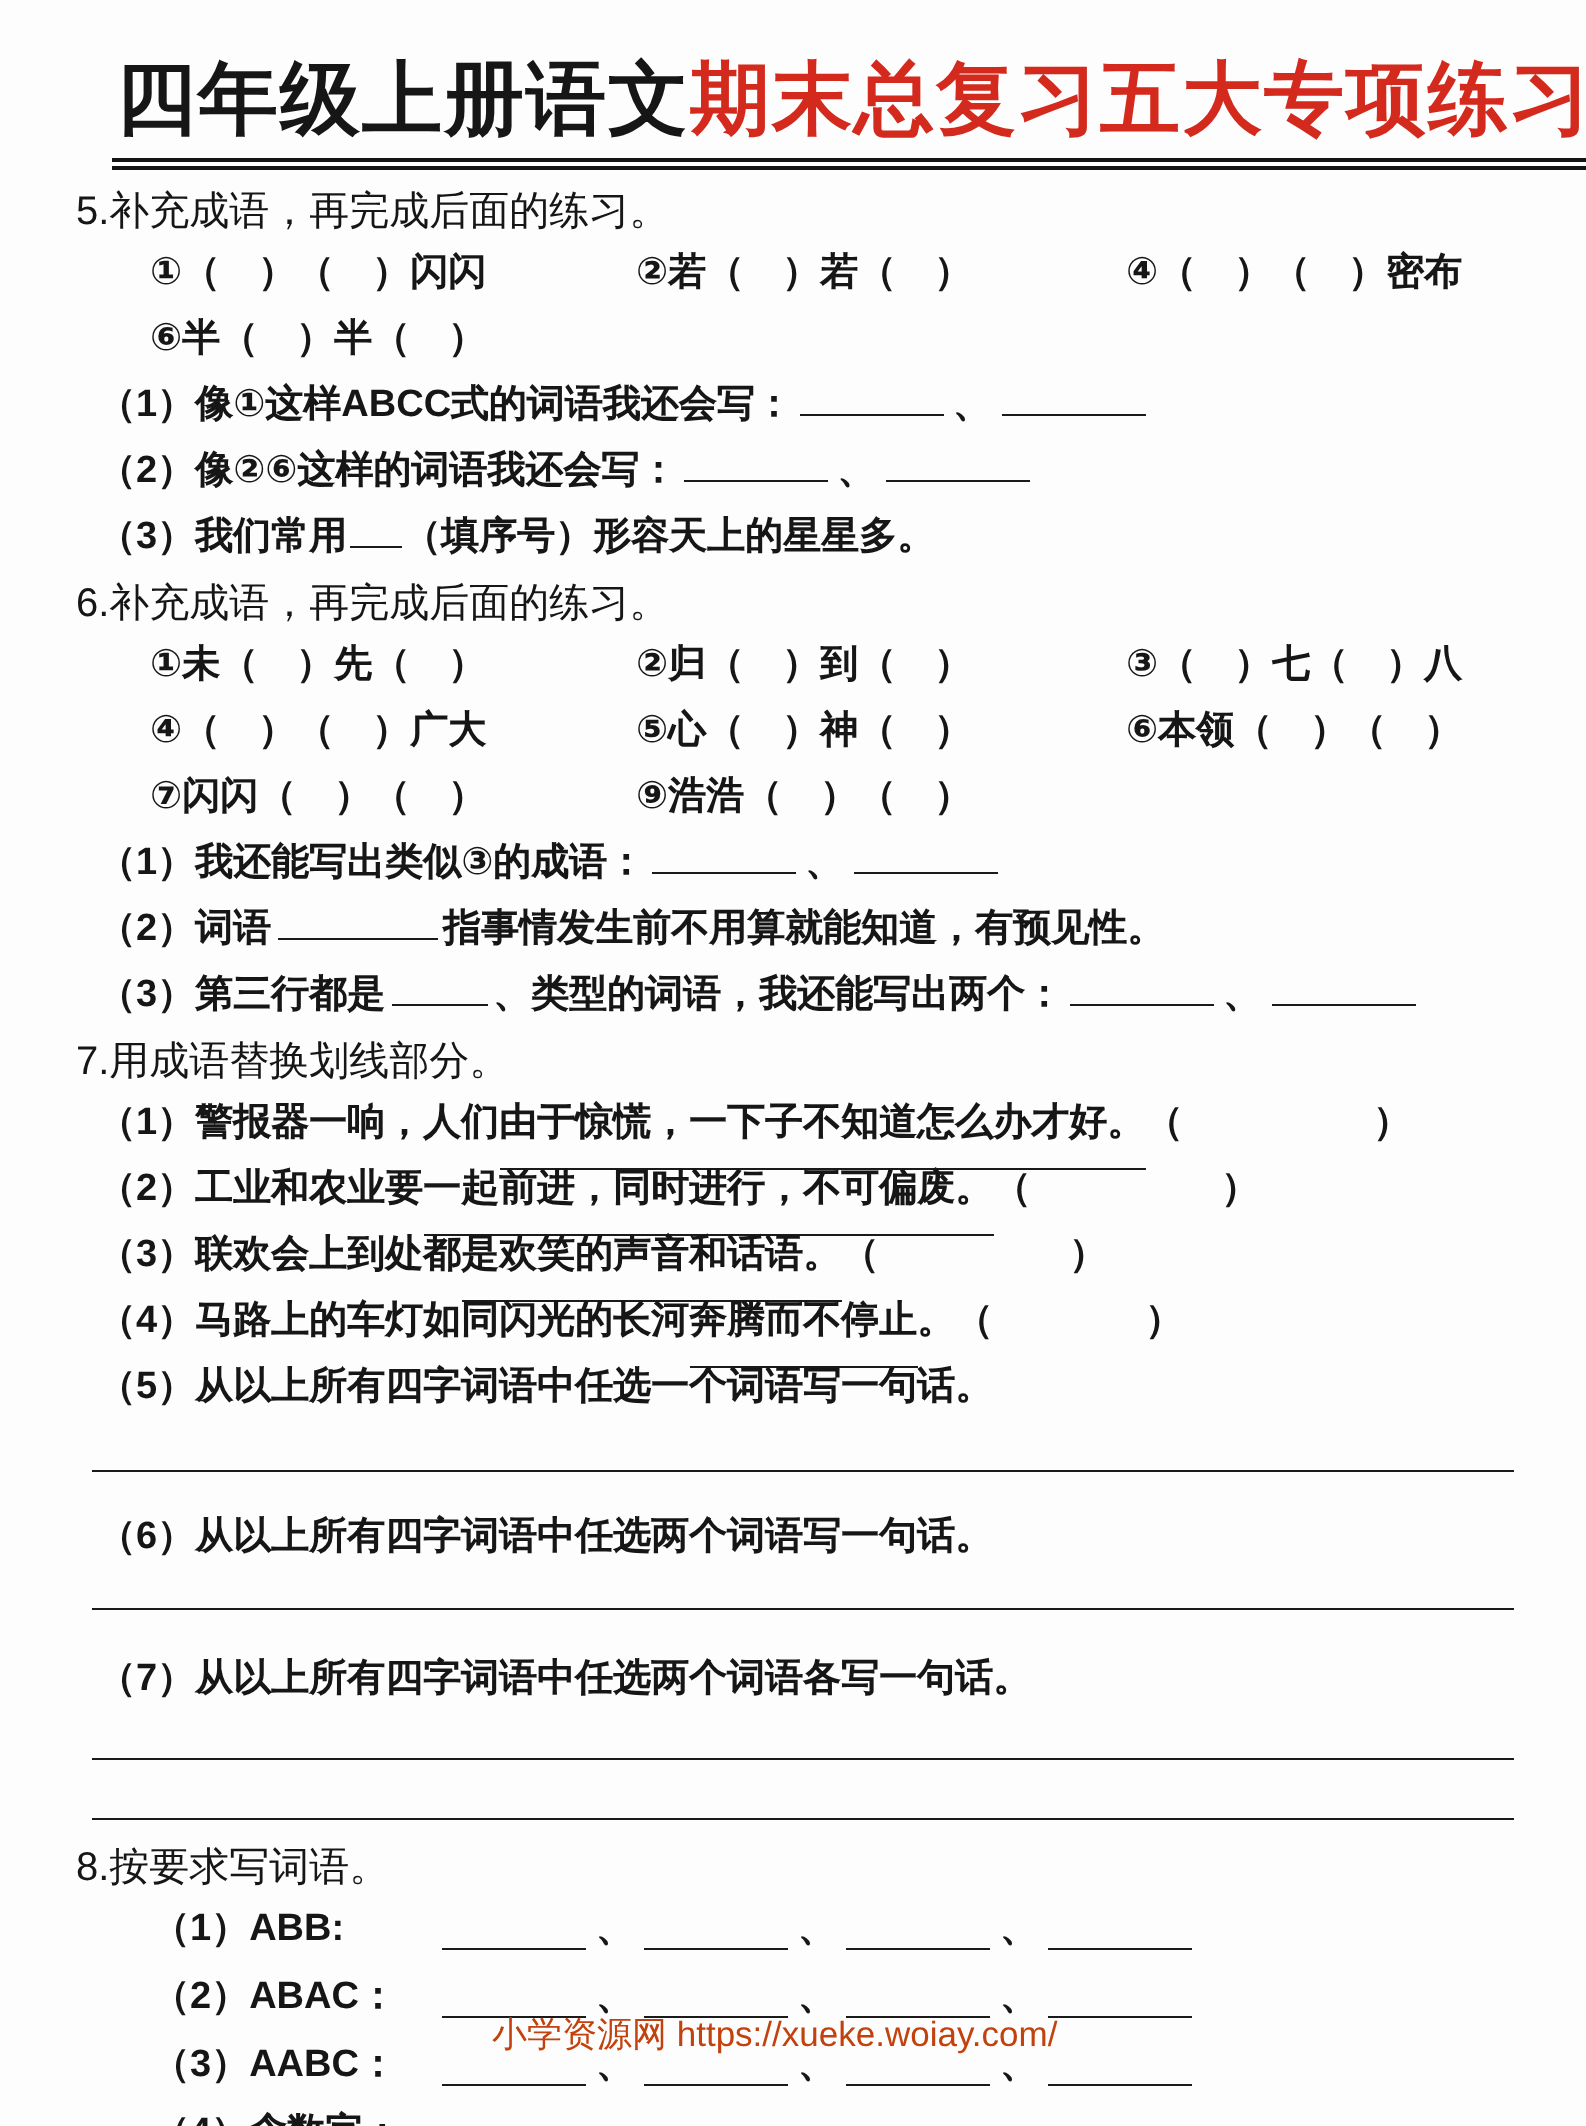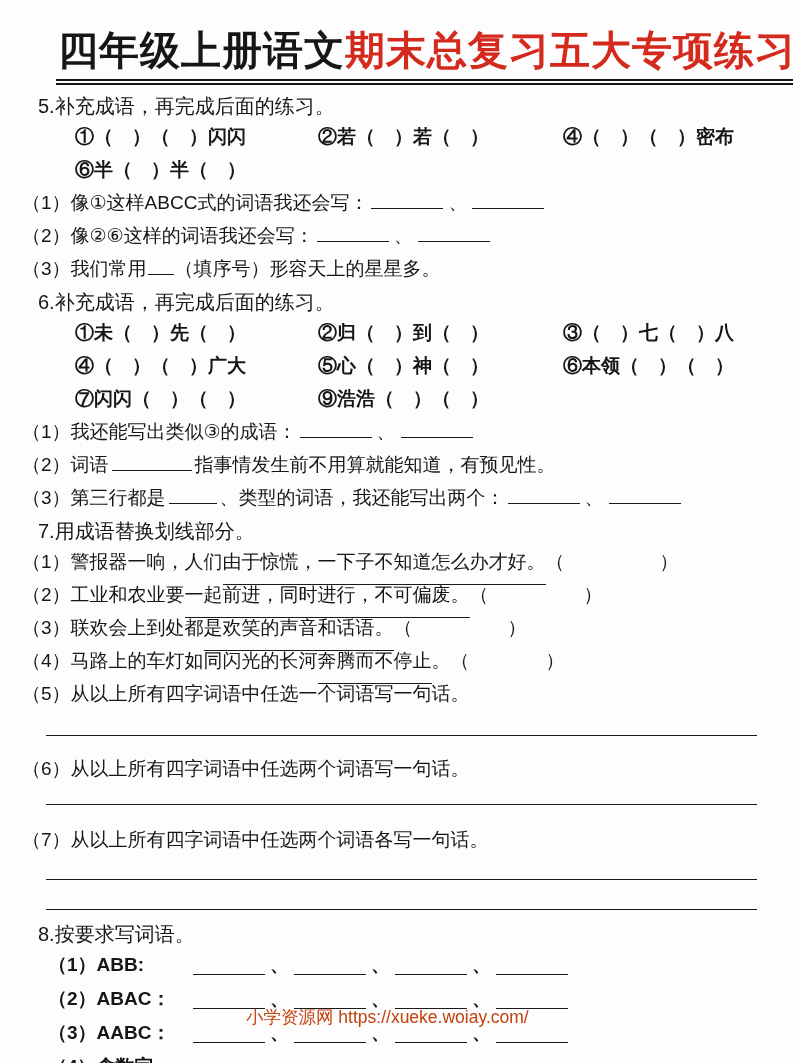--- a/index.html
+++ b/index.html
@@ -5,33 +5,33 @@
   html,body{margin:0;padding:0;}
   body{
     width:793px;height:1063px;background:#fdfdfd;color:#161616;
     font-family:"Liberation Sans","DejaVu Sans",sans-serif;
     position:relative;overflow:hidden;
   }
   .titlewrap{display:inline-block;margin:26px 0 0 56px;border-bottom:6px double #141414;padding:0 6px 5px 2px;}
   h1{margin:0;font-size:40px;line-height:48px;font-weight:700;letter-spacing:1px;white-space:nowrap;}
   .red{color:#d42a1e;}
   .h{font-size:20px;font-weight:400;margin:10px 0 9px 38px;line-height:22px;}
-  .line{font-size:19px;font-weight:400;line-height:21px;margin:0 0 12px 22px;white-space:nowrap;}
-  .grid{display:grid;grid-template-columns:243px 245px auto;row-gap:12px;margin:0 0 12px 75px;font-size:19px;font-weight:600;line-height:21px;font-family:Liberation Serif, serif;}
+  .line{font-size:19px;font-weight:700;line-height:21px;margin:0 0 12px 49px;white-space:nowrap;}
+  .grid{display:grid;grid-template-columns:243px 245px auto;row-gap:12px;margin:0 0 12px 75px;font-size:19px;font-weight:600;line-height:21px;}
   .bl{display:inline-block;height:15px;border-bottom:1.7px solid #1a1a1a;width:72px;margin:0 3px;}
   .bl.w80{width:80px;} .bl.w48{width:48px;} .bl.w26{width:26px;margin:0 1px;}
   .bl.s8{width:72px;height:17px;}
   .ul{border-bottom:1.9px solid #1a1a1a;padding-bottom:12px;}
   .wline{height:0;border-bottom:1.7px solid #1a1a1a;margin-left:46px;margin-right:36px;}
   .m-a{margin-top:31px;margin-bottom:22px;}
   .m-b{margin-top:25px;margin-bottom:24px;}
   .m-c{margin-top:29px;margin-bottom:0;}
   .m-d{margin-top:29px;margin-bottom:13px;}
   .s8row{display:flex;align-items:flex-end;margin:0 0 13px 48px;font-size:19px;font-weight:600;line-height:21px;}
-  .s8label{width:142px;flex:0 0 142px;}
+  .s8label{width:142px;flex:0 0 142px;margin-left:28px;}
   .sep{margin:0 2px;}
   .wm{position:absolute;left:246px;top:1005px;font-size:17.5px;color:#c2410c;font-weight:400;white-space:nowrap;}
 </style>
 </head>
 <body>
 
 
 
 <div class="titlewrap">
   <h1>

